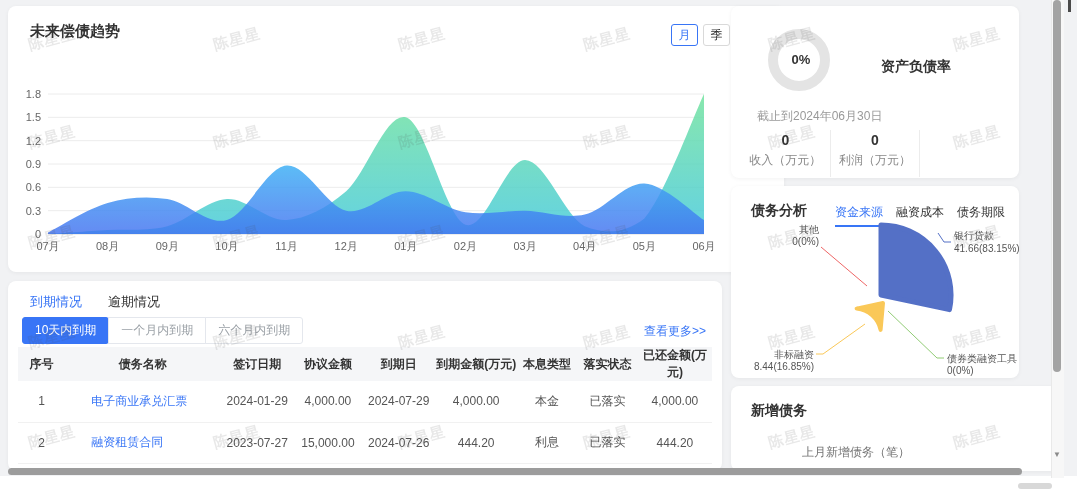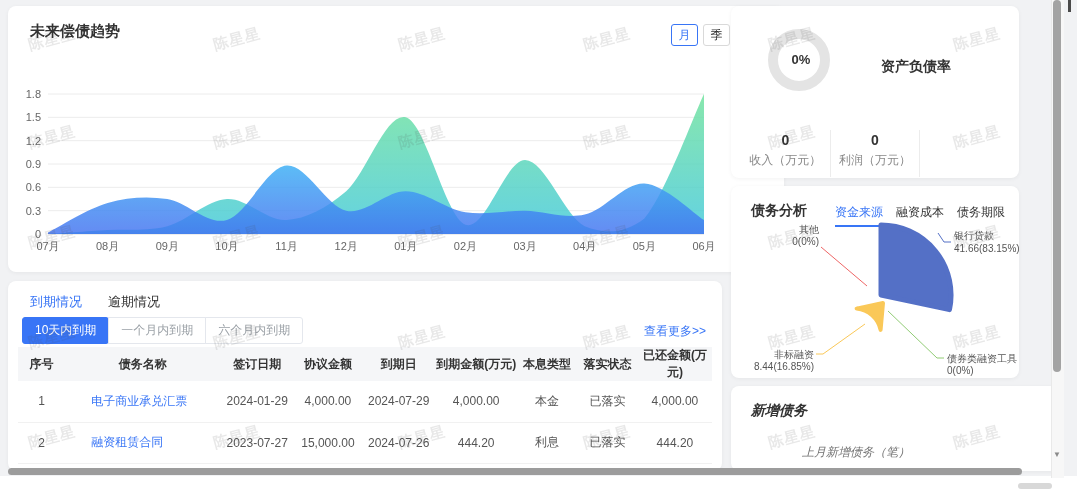--- a/index.html
+++ b/index.html
@@ -4,21 +4,21 @@
 <style>
   * { margin:0; padding:0; box-sizing:border-box; }
   body { font-family:"Liberation Sans","DejaVu Sans",sans-serif; background:#fff; }
   .viewport { position:relative; width:1077px; height:491px; background:#f1f2f4; overflow:hidden; }
 
   .card { position:absolute; background:#fff; border-radius:8px; box-shadow:0 1px 4px rgba(0,0,0,0.05); overflow:hidden; z-index:1; }
   .trend-card   { left:8px;   top:6px;   width:776px; height:266px; }
   .maturity-card{ left:8px;   top:281px; width:714px; height:190px; }
   .ratio-card   { left:731px; top:6px;   width:288px; height:172px; }
   .analysis-card{ left:731px; top:186px; width:288px; height:192px; }
-  .newdebt-card { left:731px; top:386px; width:328px; height:85px;font-style:italic; }
+  .newdebt-card { left:731px; top:386px; width:328px; height:85px; }
 
   .card-title { position:absolute; left:22px; top:16px; font-size:15px; font-weight:bold; color:#333; }
   .card-title.sm { font-size:14px; left:20px; }
 
   
   .period-tabs { position:absolute; right:22px; top:18px; display:flex; gap:5px; }
   .period-tab { width:27px; height:22px; line-height:20px; text-align:center; font-size:12px;
     border:1px solid #d9d9d9; border-radius:3px; color:#333; background:#fff; cursor:pointer; }
   .period-tab.active { border-color:#3875f6; color:#3875f6; }
 
@@ -194,20 +194,21 @@
         </table>
     </div>
   </div>
 
   <div class="card ratio-card">
     <svg class="gauge-ring" width="76" height="76">
       <circle cx="38" cy="38" r="26" fill="none" stroke="#e4e4e4" stroke-width="10"></circle>
     </svg>
     <div class="gauge-value">0%</div>
     <div class="ratio-title">资产负债率</div>
+    <div class="asof">截止到2024年06月30日</div>
     <div class="stats-row">
       <div class="stat b-r">
         <div class="stat-value">0</div>
         <div class="stat-label">收入（万元）</div>
       </div>
       <div class="stat b-r">
         <div class="stat-value">0</div>
         <div class="stat-label">利润（万元）</div>
       </div>
       <div class="stat"></div>

